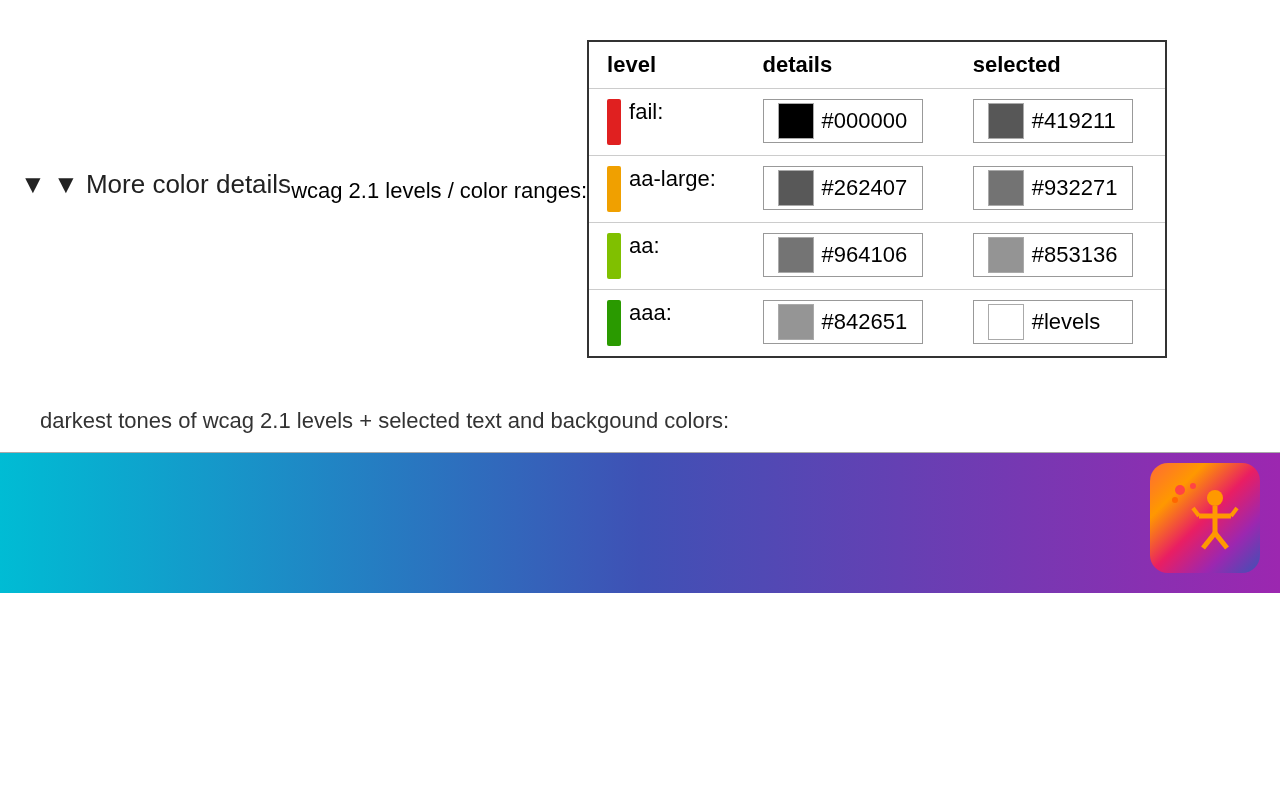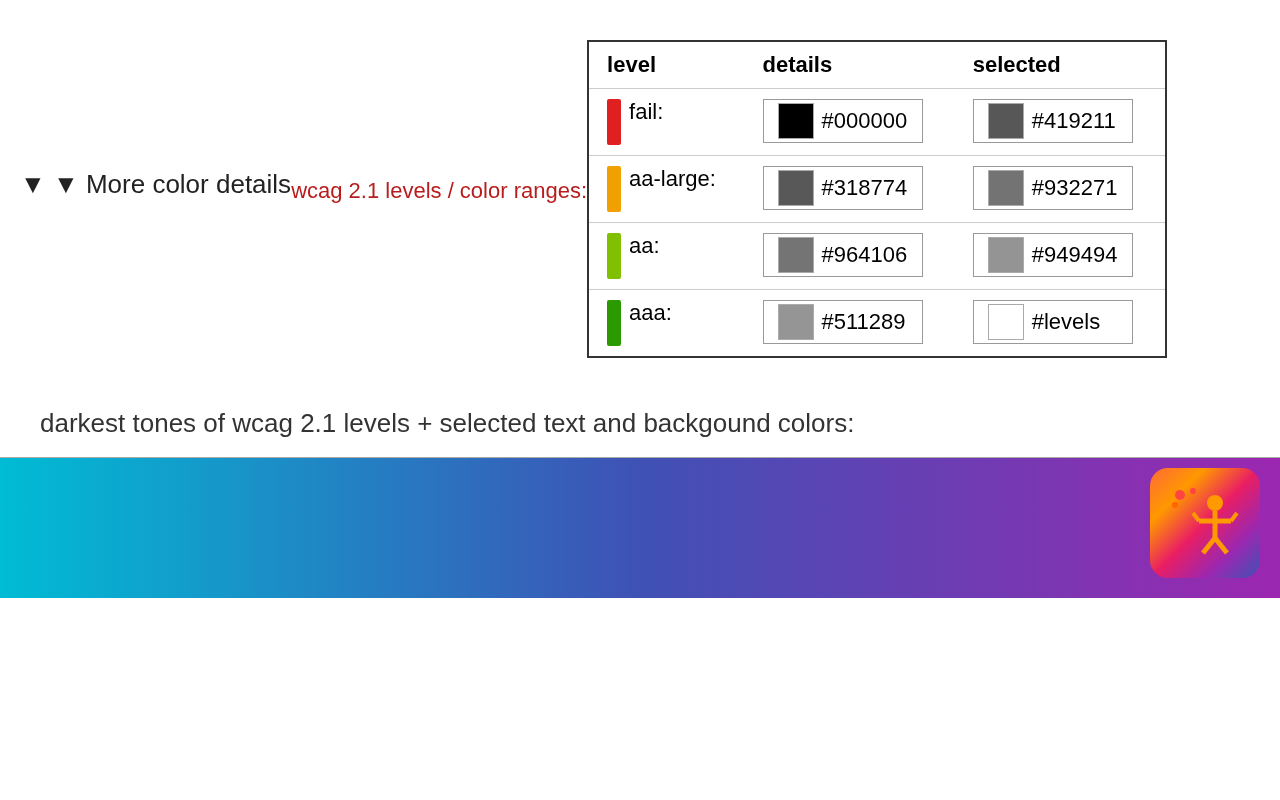--- a/index.html
+++ b/index.html
@@ -22,21 +22,21 @@
 
     .section-title {
       font-size: 26px;
       color: #222;
       margin-bottom: 30px;
       text-align: center;
     }
 
     .wcag-subtitle {
       font-size: 22px;
-      color: #b91c1c;
+      color: #000000;
       margin-bottom: 16px;
       text-align: center;
     }
 
     .color-table {
       border: 2px solid #333;
       border-collapse: collapse;
       font-size: 22px;
       min-width: 580px;
     }
@@ -71,21 +71,21 @@
     }
 
     .color-swatch {
       width: 36px;
       height: 36px;
       border: 1px solid #aaa;
       flex-shrink: 0;
     }
 
     .bottom-text {
-      font-size: 26px;
+      font-size: 22px;
       color: #333;
       margin-top: 30px;
       text-align: left;
       width: 1200px;
       max-width: 100%;
       padding: 0 40px;
     }
 
     .divider {
       width: 100%;
@@ -173,21 +173,21 @@
         <tr>
           <td>
       <div class="level-cell">
         <div class="level-indicator" style="background:#f0a000"></div>
         <span>aa-large:</span>
       </div>
           </td>
           <td>
       <div class="value-box">
         <div class="color-swatch" style="background:#585858"></div>
-        <span>#318774</span>
+        <span>#262407</span>
       </div></td>
           <td>
       <div class="value-box">
         <div class="color-swatch" style="background:#737373;"></div>
         <span>#932271</span>
       </div></td>
         </tr>
         <tr>
           <td>
       <div class="level-cell">
@@ -196,34 +196,34 @@
       </div>
           </td>
           <td>
       <div class="value-box">
         <div class="color-swatch" style="background:#747474"></div>
         <span>#964106</span>
       </div></td>
           <td>
       <div class="value-box">
         <div class="color-swatch" style="background:#949494;"></div>
-        <span>#949494</span>
+        <span>#853136</span>
       </div></td>
         </tr>
         <tr>
           <td>
       <div class="level-cell">
         <div class="level-indicator" style="background:#2a9a00"></div>
         <span>aaa:</span>
       </div>
           </td>
           <td>
       <div class="value-box">
         <div class="color-swatch" style="background:#959595"></div>
-        <span>#511289</span>
+        <span>#842651</span>
       </div></td>
           <td>
       <div class="value-box">
         <div class="color-swatch" style="background:#ffffff;border:1px solid #aaa;"></div>
         <span>#levels</span>
       </div></td>
         </tr>
       </tbody>
   </table>
 

